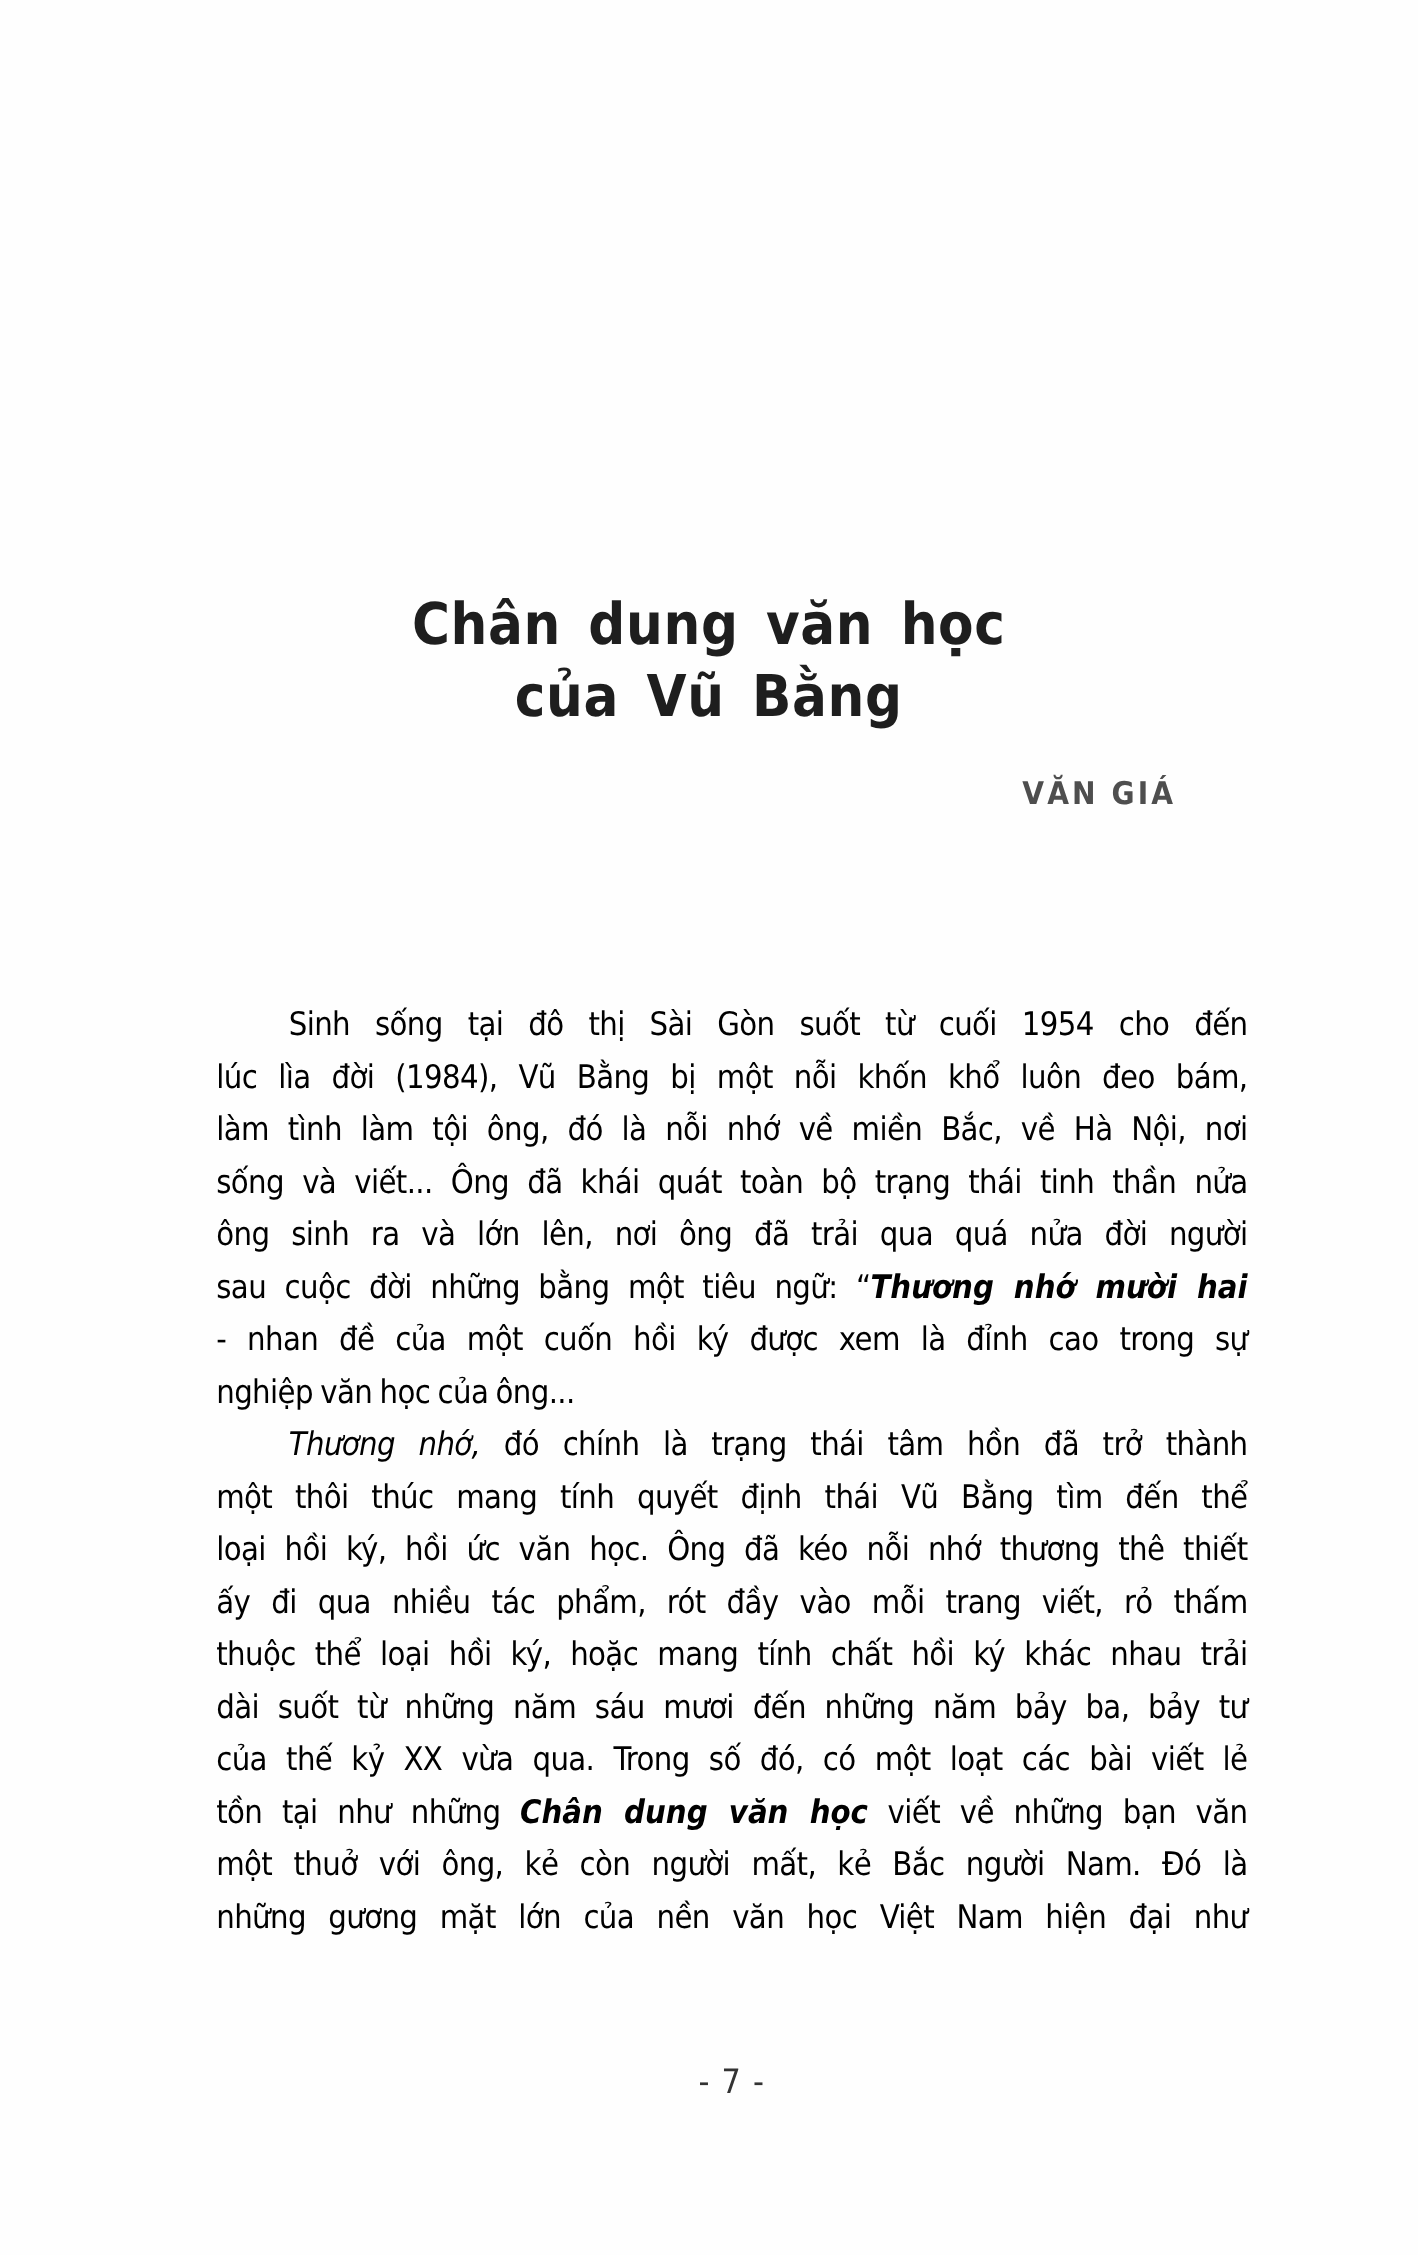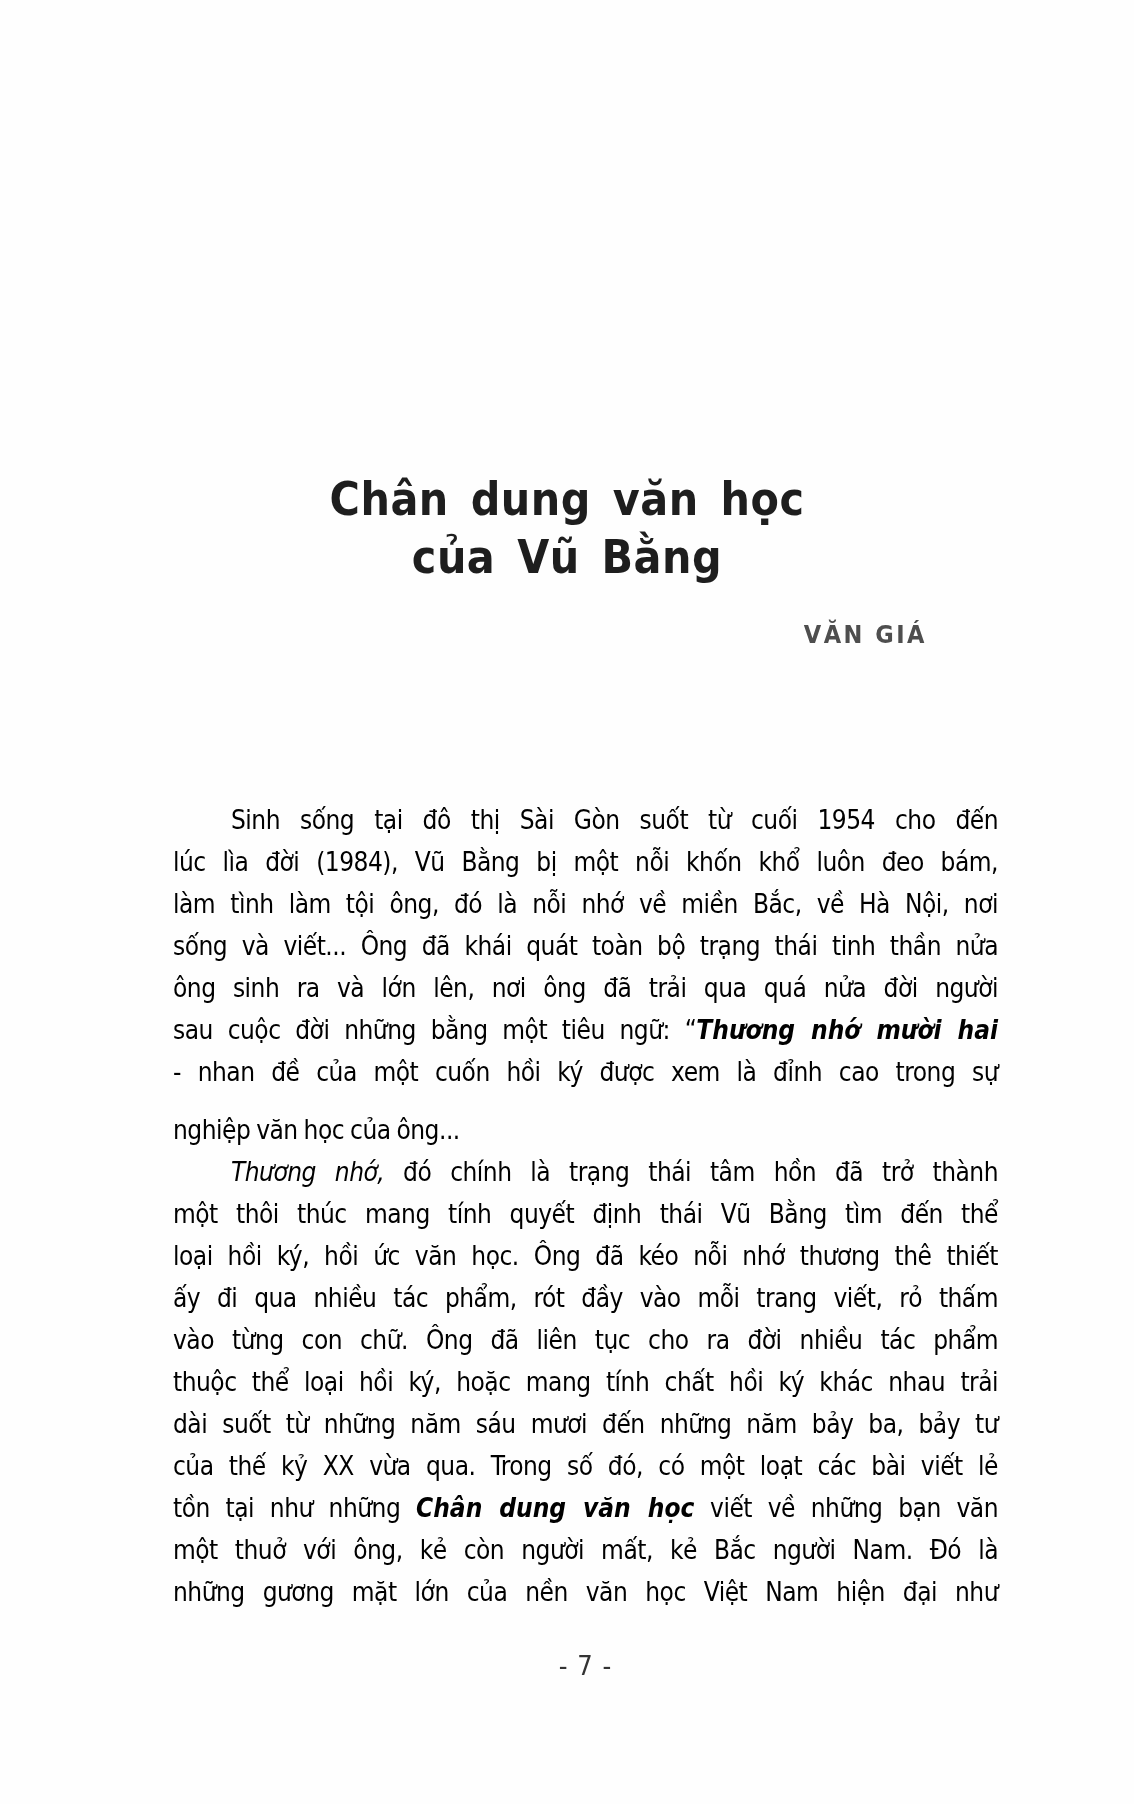--- a/index.html
+++ b/index.html
@@ -27,21 +27,21 @@
     font-size: 46px;
     font-weight: 700;
     line-height: 58px;
     color: #1e1e1e;
     letter-spacing: 0.5px;
     word-spacing: 7px;
   }
   .author-line {
     position: absolute;
     top: 620px;
-    left: 159px;
+    left: 173px;
     width: 825px;
     box-sizing: border-box;
     padding-right: 57px;
     text-align: right;
     font-size: 25px;
     font-weight: 700;
     letter-spacing: 2.5px;
     color: #4e4e4e;
   }
   .body-text {
@@ -56,21 +56,20 @@
     color: #000000;
   }
   .line {
     text-align: justify;
     text-align-last: justify;
     min-height: 42px;
   }
   .line.no-justify {
     text-align: center;
     text-align-last: left;
-    margin-top: 16px;
   }
   .line.indent {
     text-indent: 58px;
   }
   .seg-normal { font-style: normal; font-weight: 400; }
   .seg-italic { font-style: italic; font-weight: 400; }
   .seg-bold-italic { font-style: italic; font-weight: 700; letter-spacing: 0; }
   .page-number {
     position: absolute;
     top: 1650px;
@@ -103,21 +102,20 @@
         <div class="line"><span class="seg-normal">ông sinh ra và lớn lên, nơi ông đã trải qua quá nửa đời người</span></div>
         <div class="line"><span class="seg-normal">sau cuộc đời những bằng một tiêu ngữ: “</span><span class="seg-bold-italic">Thương nhớ mười hai</span></div>
         <div class="line"><span class="seg-normal">- nhan đề của một cuốn hồi ký được xem là đỉnh cao trong sự</span></div>
         <div class="line no-justify"><span class="seg-normal">nghiệp văn học của ông...</span></div>
       </div>
       <div>
         <div class="line indent"><span class="seg-italic">Thương nhớ,</span><span class="seg-normal"> đó chính là trạng thái tâm hồn đã trở thành</span></div>
         <div class="line"><span class="seg-normal">một thôi thúc mang tính quyết định thái Vũ Bằng tìm đến thể</span></div>
         <div class="line"><span class="seg-normal">loại hồi ký, hồi ức văn học. Ông đã kéo nỗi nhớ thương thê thiết</span></div>
         <div class="line"><span class="seg-normal">ấy đi qua nhiều tác phẩm, rót đầy vào mỗi trang viết, rỏ thấm</span></div>
-        <div class="line"><span class="seg-normal">vào từng con chữ. Ông đã liên tục cho ra đời nhiều tác phẩm</span></div>
         <div class="line"><span class="seg-normal">thuộc thể loại hồi ký, hoặc mang tính chất hồi ký khác nhau trải</span></div>
         <div class="line"><span class="seg-normal">dài suốt từ những năm sáu mươi đến những năm bảy ba, bảy tư</span></div>
         <div class="line"><span class="seg-normal">của thế kỷ XX vừa qua. Trong số đó, có một loạt các bài viết lẻ</span></div>
         <div class="line"><span class="seg-normal">tồn tại như những </span><span class="seg-bold-italic">Chân dung văn học</span><span class="seg-normal"> viết về những bạn văn</span></div>
         <div class="line"><span class="seg-normal">một thuở với ông, kẻ còn người mất, kẻ Bắc người Nam. Đó là</span></div>
         <div class="line"><span class="seg-normal">những gương mặt lớn của nền văn học Việt Nam hiện đại như</span></div>
       </div>
     </div>
 
   <div class="page-number">- 7 -</div>

